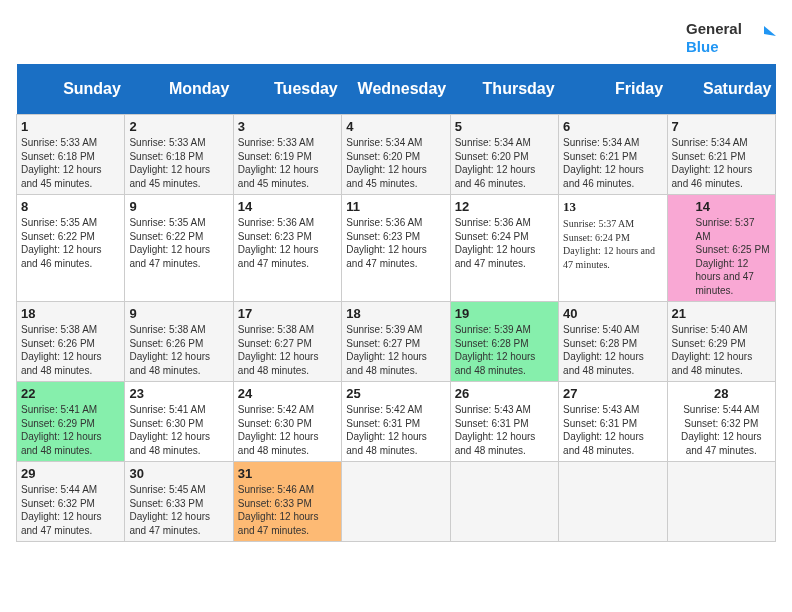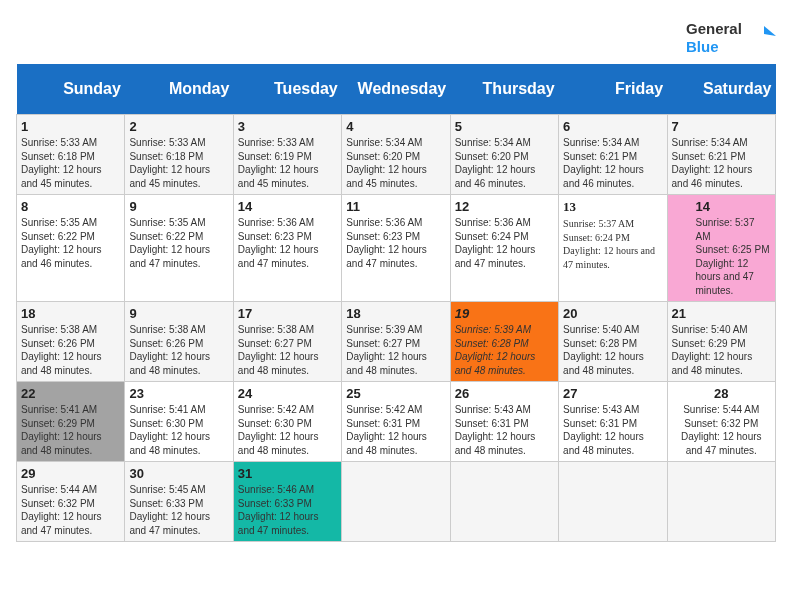--- a/index.html
+++ b/index.html
@@ -172,35 +172,35 @@
           <div class="day-info">Sunrise: 5:38 AM<br>Sunset: 6:26 PM<br>Daylight: 12 hours and 48 minutes.</div>
         </td>
         <td style="background-color: rgb(245, 245, 245);">
           <span class="day-num">17</span>
           <div class="day-info">Sunrise: 5:38 AM<br>Sunset: 6:27 PM<br>Daylight: 12 hours and 48 minutes.</div>
         </td>
         <td style="background-color: rgb(245, 245, 245);">
           <span class="day-num">18</span>
           <div class="day-info">Sunrise: 5:39 AM<br>Sunset: 6:27 PM<br>Daylight: 12 hours and 48 minutes.</div>
         </td>
-        <td style="background-color: #f97316; font-style: italic;">
+        <td style="background-color: #86efac;">
           <span class="day-num">19</span>
           <div class="day-info">Sunrise: 5:39 AM<br>Sunset: 6:28 PM<br>Daylight: 12 hours and 48 minutes.</div>
         </td>
         <td style="background-color: rgb(245, 245, 245);">
-          <span class="day-num">20</span>
+          <span class="day-num">40</span>
           <div class="day-info">Sunrise: 5:40 AM<br>Sunset: 6:28 PM<br>Daylight: 12 hours and 48 minutes.</div>
         </td>
         <td style="background-color: rgb(245, 245, 245);">
           <span class="day-num">21</span>
           <div class="day-info">Sunrise: 5:40 AM<br>Sunset: 6:29 PM<br>Daylight: 12 hours and 48 minutes.</div>
         </td>
       </tr>
       <tr>
-        <td style="background-color: #a3a3a3;">
+        <td style="background-color: #86efac;">
           <span class="day-num">22</span>
           <div class="day-info">Sunrise: 5:41 AM<br>Sunset: 6:29 PM<br>Daylight: 12 hours and 48 minutes.</div>
         </td>
         <td style="background-color: rgb(255, 255, 255);">
           <span class="day-num">23</span>
           <div class="day-info">Sunrise: 5:41 AM<br>Sunset: 6:30 PM<br>Daylight: 12 hours and 48 minutes.</div>
         </td>
         <td style="background-color: rgb(255, 255, 255);">
           <span class="day-num">24</span>
           <div class="day-info">Sunrise: 5:42 AM<br>Sunset: 6:30 PM<br>Daylight: 12 hours and 48 minutes.</div>
@@ -224,21 +224,21 @@
       </tr>
       <tr>
         <td style="background-color: rgb(245, 245, 245);">
           <span class="day-num">29</span>
           <div class="day-info">Sunrise: 5:44 AM<br>Sunset: 6:32 PM<br>Daylight: 12 hours and 47 minutes.</div>
         </td>
         <td style="background-color: rgb(245, 245, 245);">
           <span class="day-num">30</span>
           <div class="day-info">Sunrise: 5:45 AM<br>Sunset: 6:33 PM<br>Daylight: 12 hours and 47 minutes.</div>
         </td>
-        <td style="background-color: #14b8a6; margin-left: 30px;">
+        <td style="background-color: #fdba74; margin-left: 30px;">
           <span class="day-num">31</span>
           <div class="day-info">Sunrise: 5:46 AM<br>Sunset: 6:33 PM<br>Daylight: 12 hours and 47 minutes.</div>
         </td>
         <td style="background-color: rgb(245, 245, 245);"></td>
         <td style="background-color: rgb(245, 245, 245);"></td>
         <td style="background-color: rgb(245, 245, 245);"></td>
         <td style="background-color: rgb(245, 245, 245);"></td>
       </tr>
     </tbody>
 </table>

